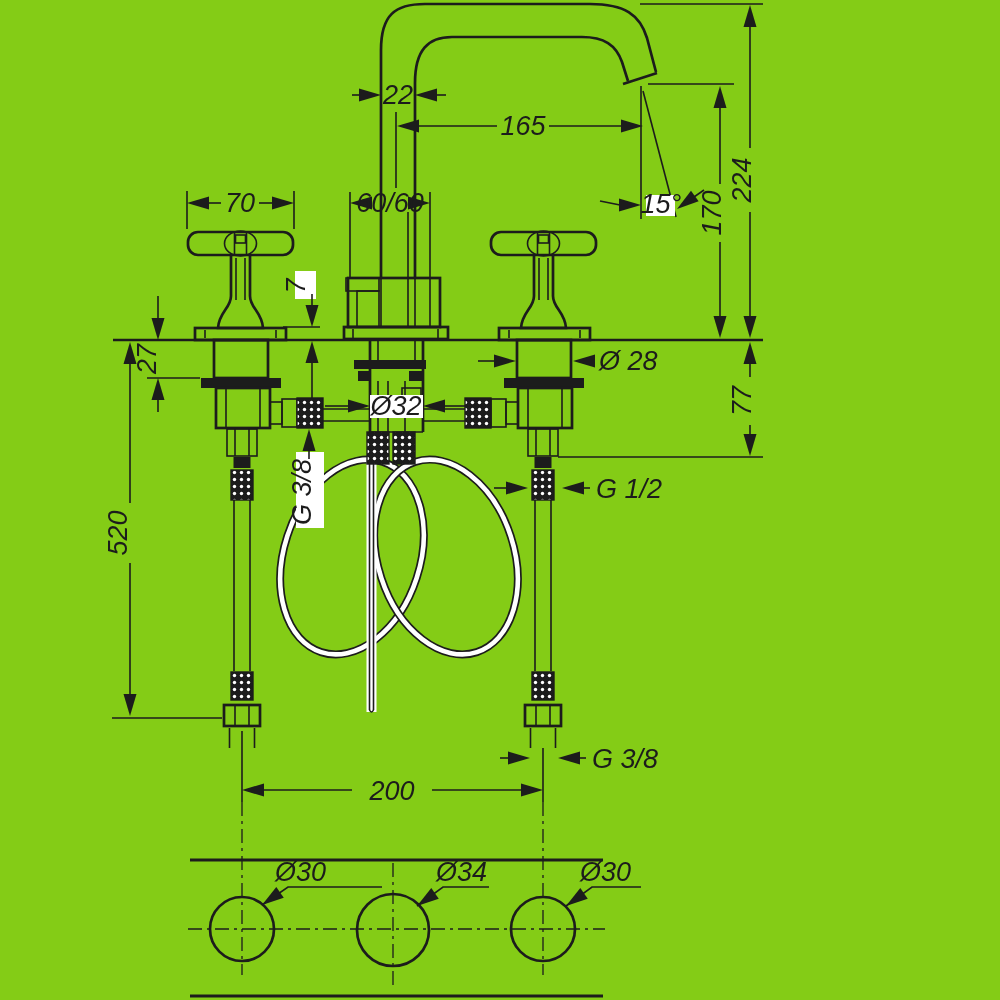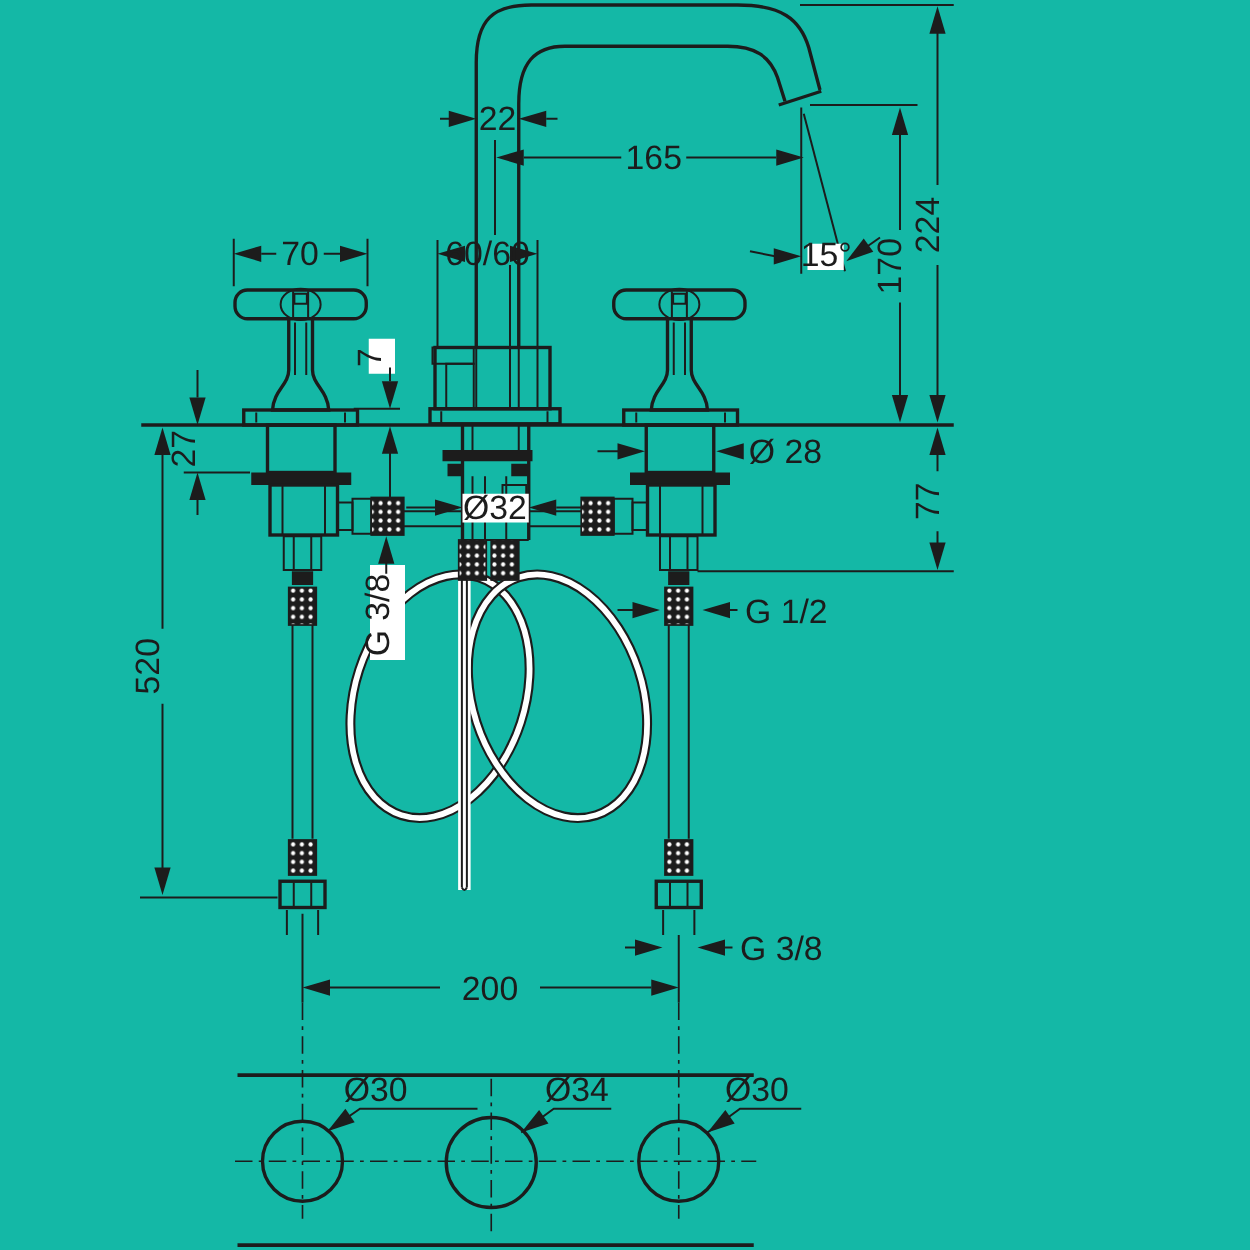--- a/index.html
+++ b/index.html
@@ -1,16 +1,16 @@
 <!DOCTYPE html>
 <html><head>
 <meta charset="utf-8">
 <style>
   html,body{margin:0;padding:0;background:#fff;}
-  .stage{width:1000px;height:1000px;position:relative;background:#14b8a6;overflow:hidden;}
+  .stage{width:1000px;height:1000px;position:relative;background:#84cc16;overflow:hidden;font-style:italic;}
   svg{display:block;}
   .ln{stroke:#1c1c1c;fill:none;stroke-width:2.7;}
   .thin{stroke:#1c1c1c;fill:none;stroke-width:1.6;}
   .dim{stroke:#1c1c1c;fill:none;stroke-width:1.6;}
   .thick{stroke:#1c1c1c;fill:none;stroke-width:3;}
   .blk{fill:#1c1c1c;stroke:none;}
   .wht{fill:#ffffff;stroke:none;}
   .cl{stroke:#1c1c1c;fill:none;stroke-width:1.3;stroke-dasharray:14 5 3 5;}
   text{font-family:"Liberation Sans","DejaVu Sans",sans-serif;font-size:27px;fill:#1c1c1c;}
   text.mid{text-anchor:middle;}

